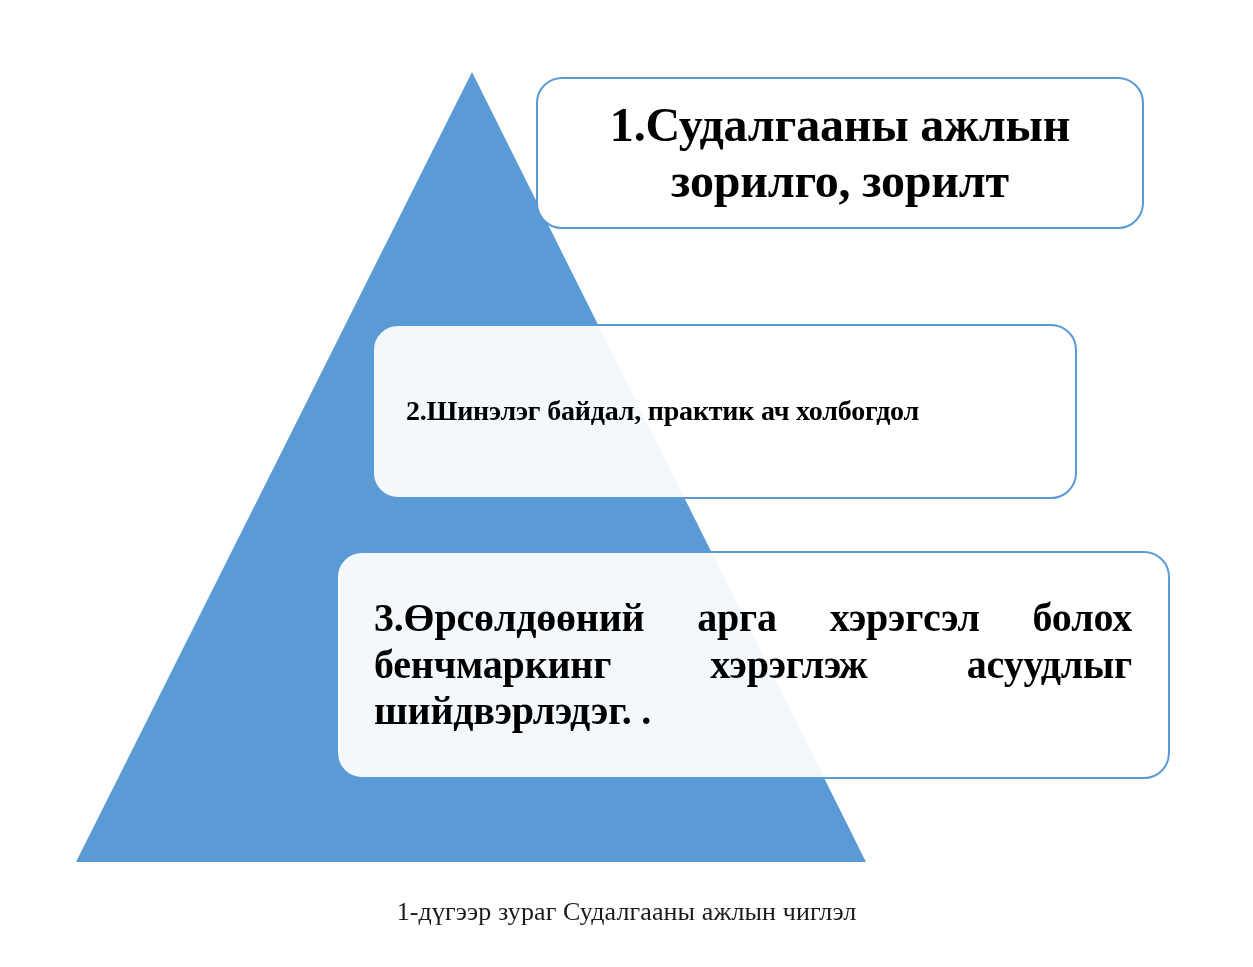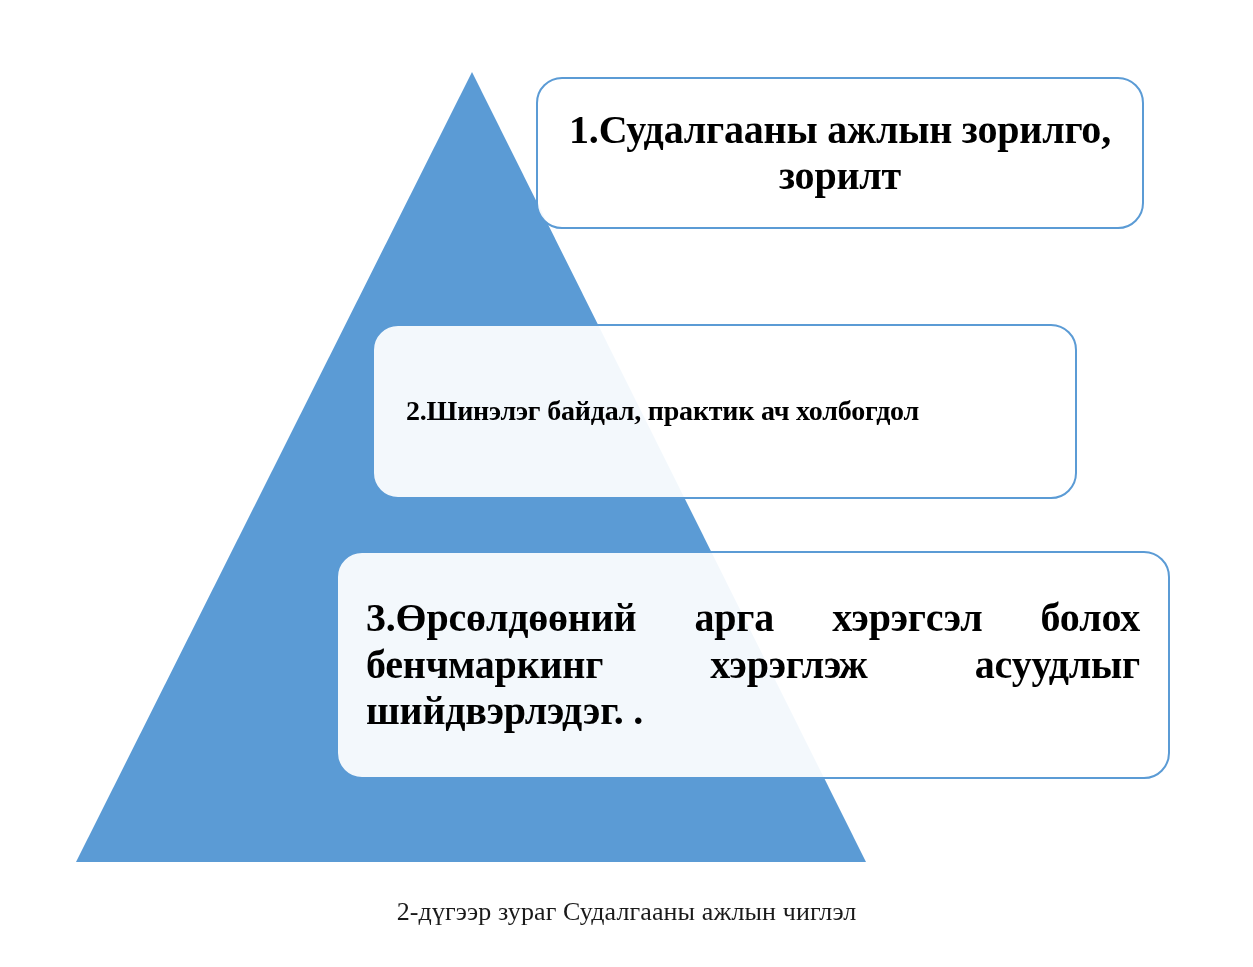--- a/index.html
+++ b/index.html
@@ -50,21 +50,21 @@
 
   
   #callout-1 {
     left: 536px;
     top: 77px;
     width: 608px;
     height: 152px;
     border-radius: 26px;
   }
   #callout-1 .txt {
-    font-size: 40px;
+    font-size: 48px;
     text-align: center;
     padding: 0 26px;
     letter-spacing: -0.2px;
   }
 
   
   #callout-2 {
     left: 372px;
     top: 324px;
     width: 705px;
@@ -84,21 +84,21 @@
     left: 336px;
     top: 551px;
     width: 834px;
     height: 228px;
     border-radius: 26px;
   }
   #callout-3 .txt {
     font-size: 40px;
     text-align: justify;
     text-align-last: left;
-    padding: 0 28px;
+    padding: 0 36px;
     letter-spacing: -0.2px;
   }
 
   
   #figure-caption {
     position: absolute;
     left: 0;
     top: 897px;
     width: 1253px;
     text-align: center;
@@ -122,15 +122,15 @@
   </div>
 
   <div class="callout" id="callout-2">
     <span class="txt">2.Шинэлэг байдал, практик ач холбогдол</span>
   </div>
 
   <div class="callout" id="callout-3">
     <span class="txt">3.Өрсөлдөөний арга хэрэгсэл болох бенчмаркинг хэрэглэж асуудлыг шийдвэрлэдэг. .</span>
   </div>
 
-  <div id="figure-caption">2-дүгээр зураг Судалгааны ажлын чиглэл</div>
+  <div id="figure-caption">1-дүгээр зураг Судалгааны ажлын чиглэл</div>
 
 </div>
 
 </body></html>

